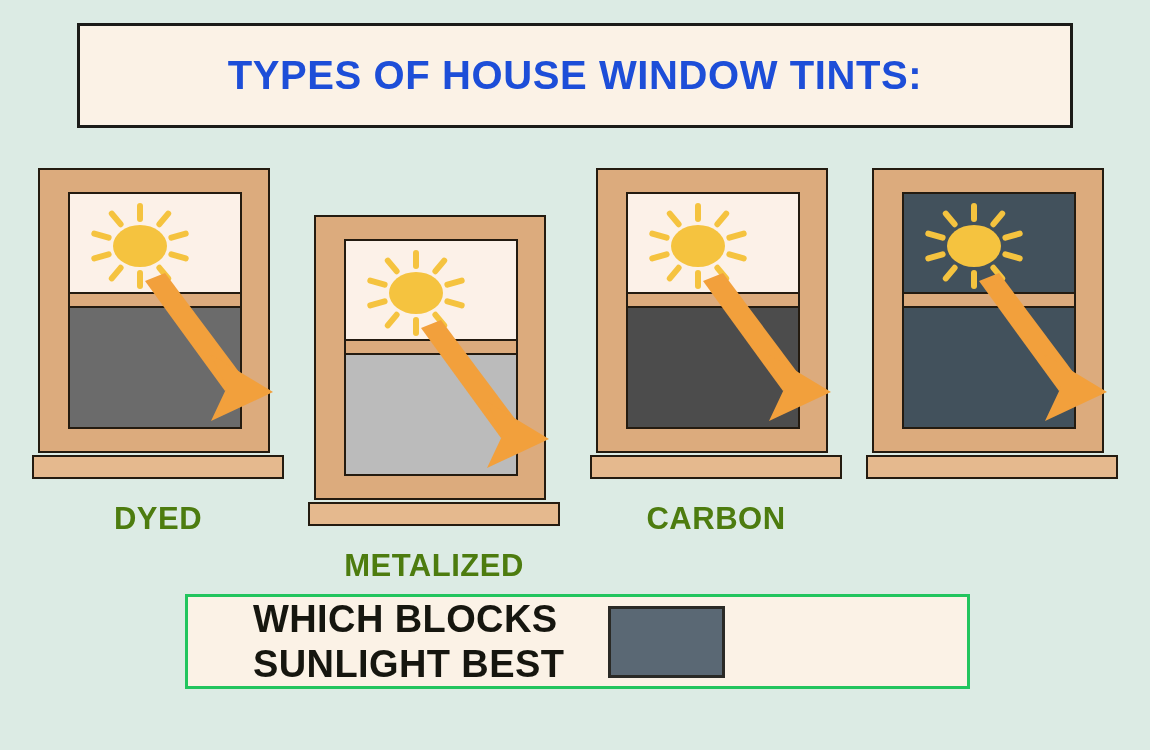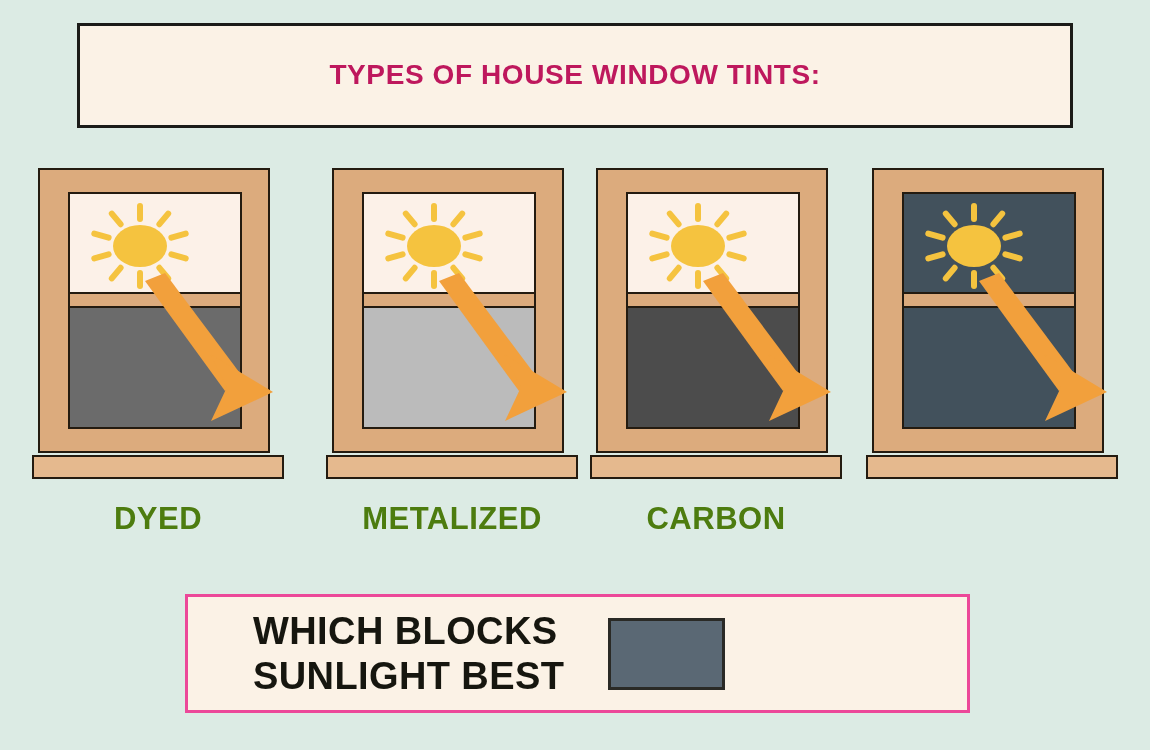--- a/index.html
+++ b/index.html
@@ -24,23 +24,23 @@
     height: 105px;
     background: #fbf2e6;
     border: 3px solid #1b1b18;
     box-sizing: border-box;
     display: flex;
     flex-direction: column;
     align-items: center;
     justify-content: center;
   }
   #title-banner .line {
-    font-size: 28px;
+    font-size: 40px;
     font-weight: bold;
-    color: #be185d;
+    color: #1d4ed8;
     letter-spacing: 0.6px;
     line-height: 1.16;
     text-align: left;
     white-space: nowrap;
   }
 
   
   #windows-row {
     position: absolute;
     left: 0;
@@ -134,23 +134,23 @@
     pointer-events: none;
   }
   .arrow-wrap svg { display: block; }
 
   
   #bottom-banner {
     position: absolute;
     left: 185px;
     top: 594px;
     width: 785px;
-    height: 119px;
+    height: 95px;
     background: #fbf2e6;
-    border: 3px solid #ec4899;
+    border: 3px solid #22c55e;
     box-sizing: border-box;
     display: flex;
     align-items: center;
   }
   #bottom-text {
     margin-left: 65px;
     font-size: 38px;
     font-weight: bold;
     color: #16160f;
     line-height: 1.17;
@@ -201,21 +201,21 @@
       <div class="arrow-wrap">
         <svg width="252" height="320" viewBox="0 0 252 320">
     <g fill="#f2a03c">
       <polygon points="113,113 133,105 213,212 193,223"></polygon>
       <polygon points="178,186 241,224 179,253 195,219"></polygon>
     </g>
   </svg>
       </div>
       <div class="window-label">DYED</div>
     </div>
-    <div class="window-unit" style="left: 326px;">
+    <div class="window-unit" style="left: 308px; margin-top: 47px;">
       <div class="window-frame" style="background: rgb(220, 171, 125);">
         <div class="frame-inner" style="background: rgb(220, 171, 125);">
           <div class="pane-top" style="background: rgb(252, 241, 232);">
             <div class="sun-wrap">
               <svg width="104" height="92" viewBox="0 0 104 92">
                 <line x1="52.0" y1="17.0" x2="52.0" y2="4.0" stroke="#f5c33f" stroke-width="6" stroke-linecap="round"></line>
                 <line x1="71.4" y1="22.2" x2="80.2" y2="11.6" stroke="#f5c33f" stroke-width="6" stroke-linecap="round"></line>
                 <line x1="83.4" y1="35.7" x2="97.7" y2="31.6" stroke="#f5c33f" stroke-width="6" stroke-linecap="round"></line>
                 <line x1="83.4" y1="52.3" x2="97.7" y2="56.4" stroke="#f5c33f" stroke-width="6" stroke-linecap="round"></line>
                 <line x1="71.4" y1="65.8" x2="80.2" y2="76.4" stroke="#f5c33f" stroke-width="6" stroke-linecap="round"></line>

